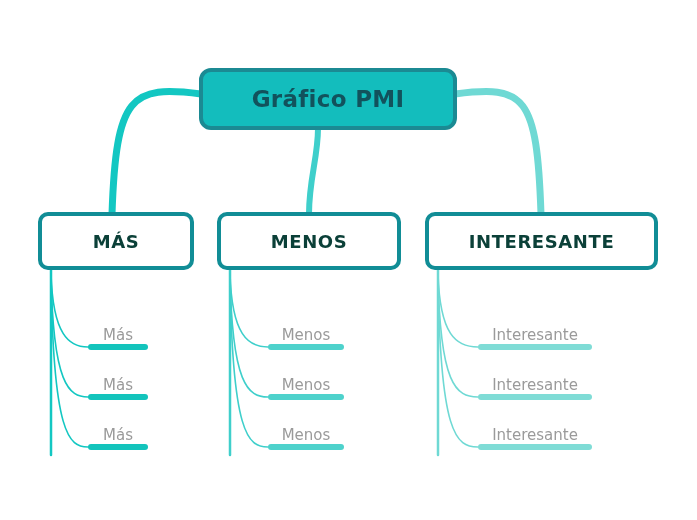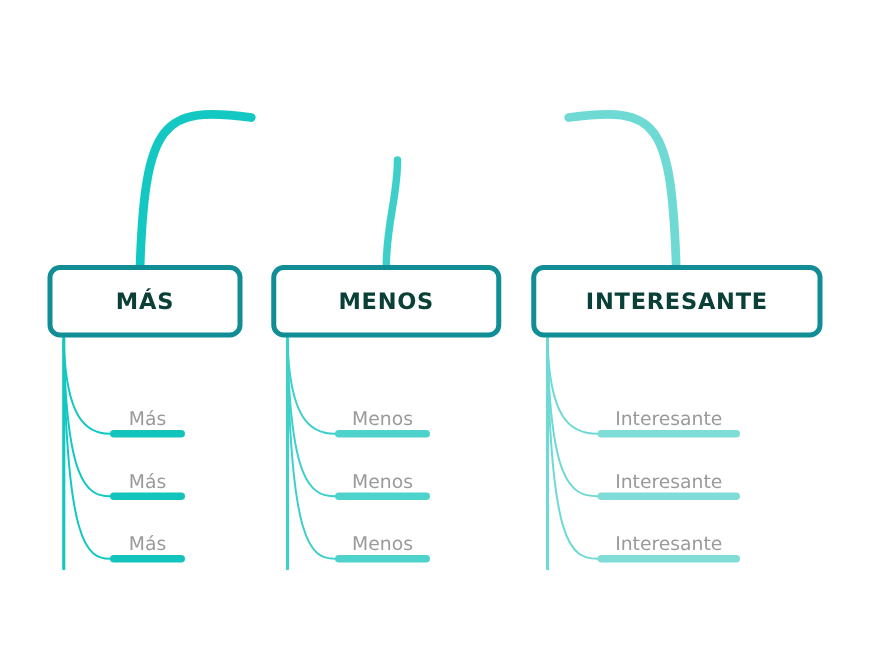--- a/index.html
+++ b/index.html
@@ -125,20 +125,23 @@
         <path d="M 230 274 C 232 335, 248 347, 268 347" fill="none" stroke="#3fcfcb" stroke-width="1.6" stroke-linecap="round"></path>
         <path d="M 230 274 C 232 385, 248 397, 268 397" fill="none" stroke="#3fcfcb" stroke-width="1.6" stroke-linecap="round"></path>
         <path d="M 230 274 C 232 435, 248 447, 268 447" fill="none" stroke="#3fcfcb" stroke-width="1.6" stroke-linecap="round"></path>
         <path d="M 438 268 L 438 455" fill="none" stroke="#6fd9d4" stroke-width="2.5" stroke-linecap="round"></path>
         <path d="M 438 274 C 440 335, 456 347, 478 347" fill="none" stroke="#6fd9d4" stroke-width="1.6" stroke-linecap="round"></path>
         <path d="M 438 274 C 440 385, 456 397, 478 397" fill="none" stroke="#6fd9d4" stroke-width="1.6" stroke-linecap="round"></path>
         <path d="M 438 274 C 440 435, 456 447, 478 447" fill="none" stroke="#6fd9d4" stroke-width="1.6" stroke-linecap="round"></path>
       </g>
   </svg>
 
+  <div class="root-node">
+    <span class="root-label">Gráfico PMI</span>
+  </div>
 
   <div class="branch-node b0">
     <span class="branch-label">MÁS</span>
   </div>
 
   <div class="branch-node b1">
     <span class="branch-label">MENOS</span>
   </div>
 
   <div class="branch-node b2">

